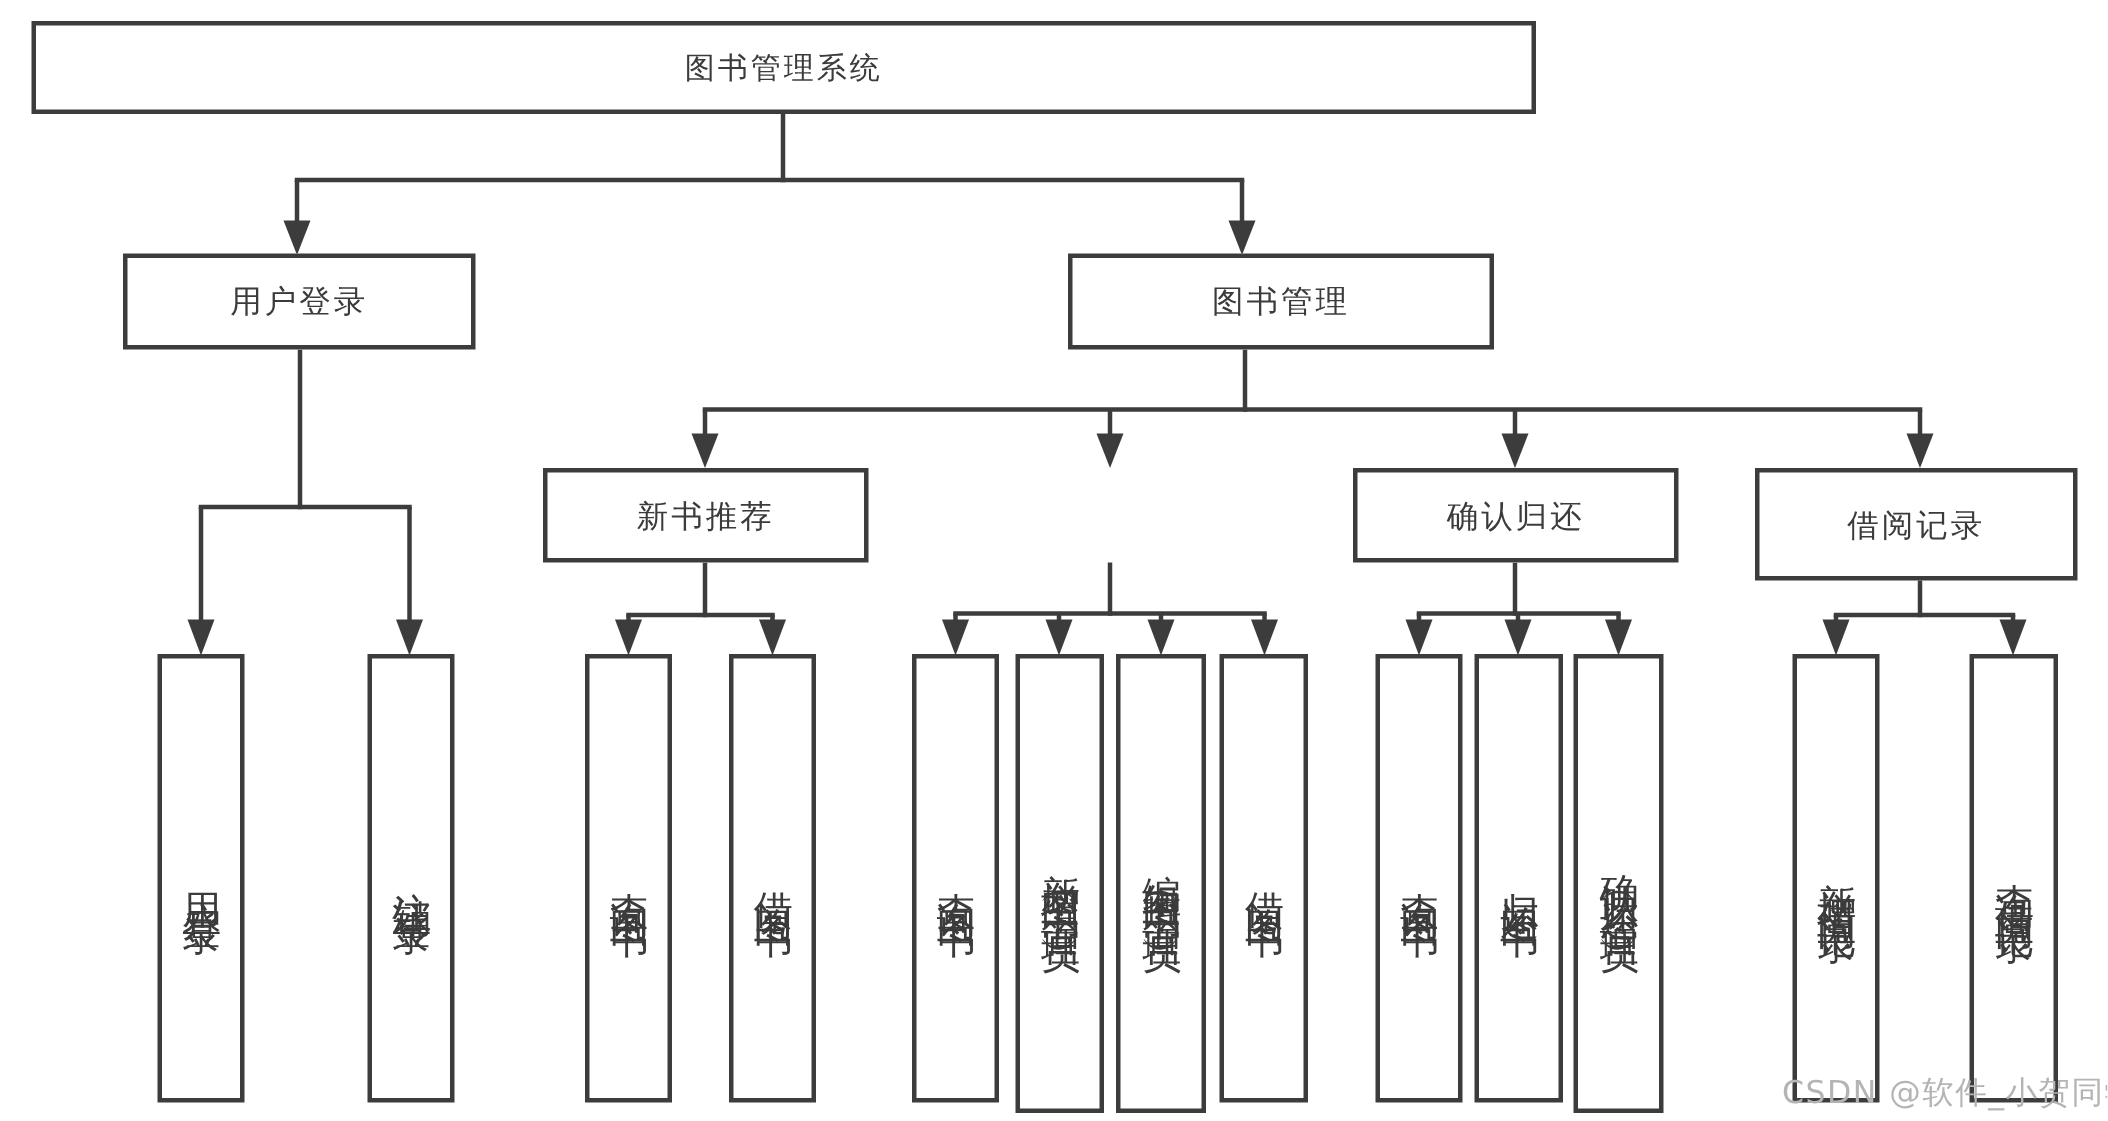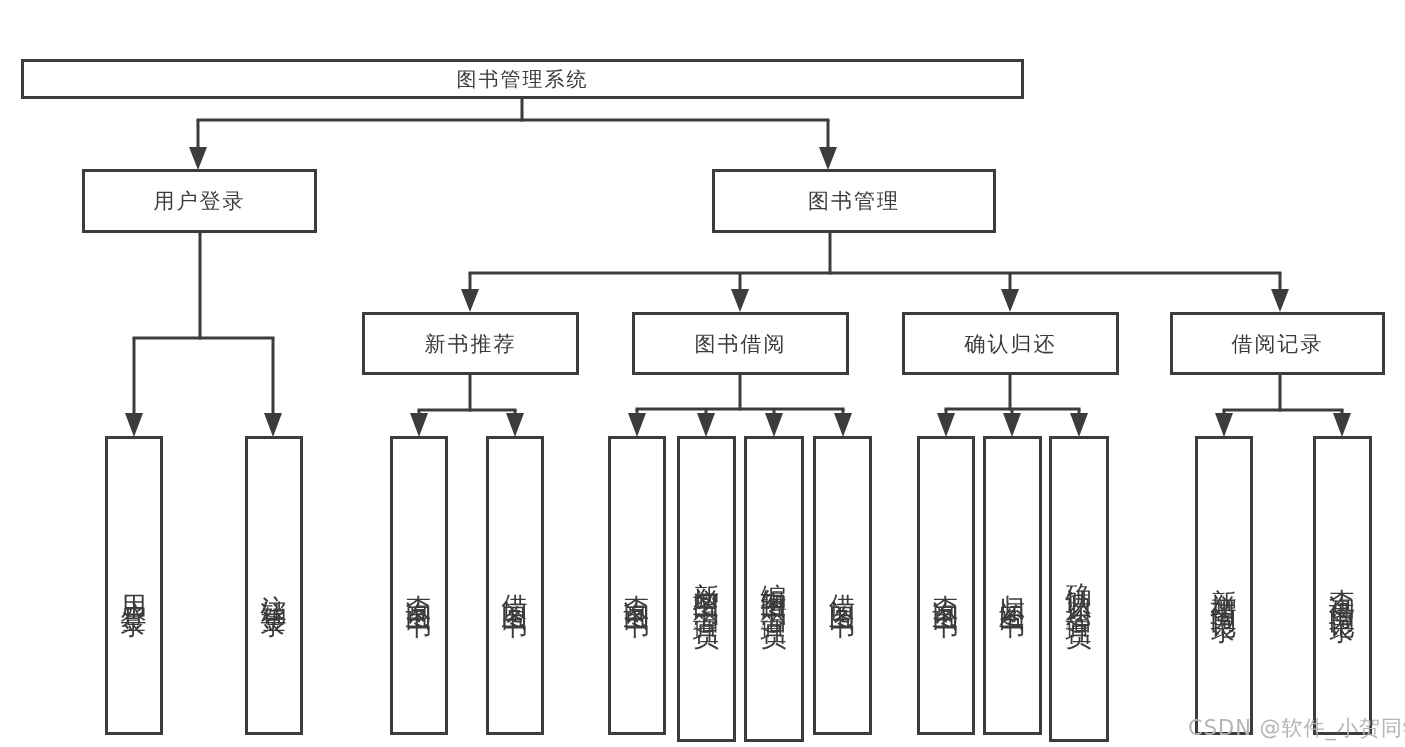--- a/index.html
+++ b/index.html
@@ -128,41 +128,38 @@
     <g>
       <line x1="1280" y1="375" x2="1280" y2="411.5"></line>
       <line x1="1222.5" y1="410" x2="1343.5" y2="410"></line>
       <line x1="1224" y1="410" x2="1224" y2="415"></line>
       <polygon points="1215,413 1233,413 1224,437"></polygon>
       <line x1="1342" y1="410" x2="1342" y2="415"></line>
       <polygon points="1333,413 1351,413 1342,437"></polygon>
     </g>
   </svg>
 
-  <div class="box root" style="left:21px;top:14px;width:1003px;height:40px;margin-top:45px;">
+  <div class="box root" style="left:21px;top:14px;width:1003px;height:62px;">
     <span class="hlbl">图书管理系统</span>
   </div>
 
   <div class="box" style="left:82px;top:169px;width:235px;height:64px;">
     <span class="hlbl">用户登录</span>
   </div>
   <div class="box" style="left:712px;top:169px;width:284px;height:64px;">
     <span class="hlbl">图书管理</span>
   </div>
 
   <div class="box" style="left:362px;top:312px;width:217px;height:63px;text-align:right;">
     <span class="hlbl">新书推荐</span>
   </div>
-  <div class="box" style="left:632px;top:312px;width:217px;height:63px;">
-    <span class="hlbl">图书借阅</span>
-  </div>
   <div class="box" style="left:902px;top:312px;width:217px;height:63px;">
     <span class="hlbl">确认归还</span>
   </div>
-  <div class="box" style="left:1170px;top:312px;width:215px;height:63px;">
+  <div class="box" style="left:1170px;top:312px;width:215px;height:75px;">
     <span class="hlbl">借阅记录</span>
   </div>
 
   <div class="box" style="left:105px;top:436px;width:58px;height:299px;">
     <span class="vlbl">用户登录</span>
   </div>
   <div class="box" style="left:245px;top:436px;width:58px;height:299px;">
     <span class="vlbl">注销登录</span>
   </div>
 

